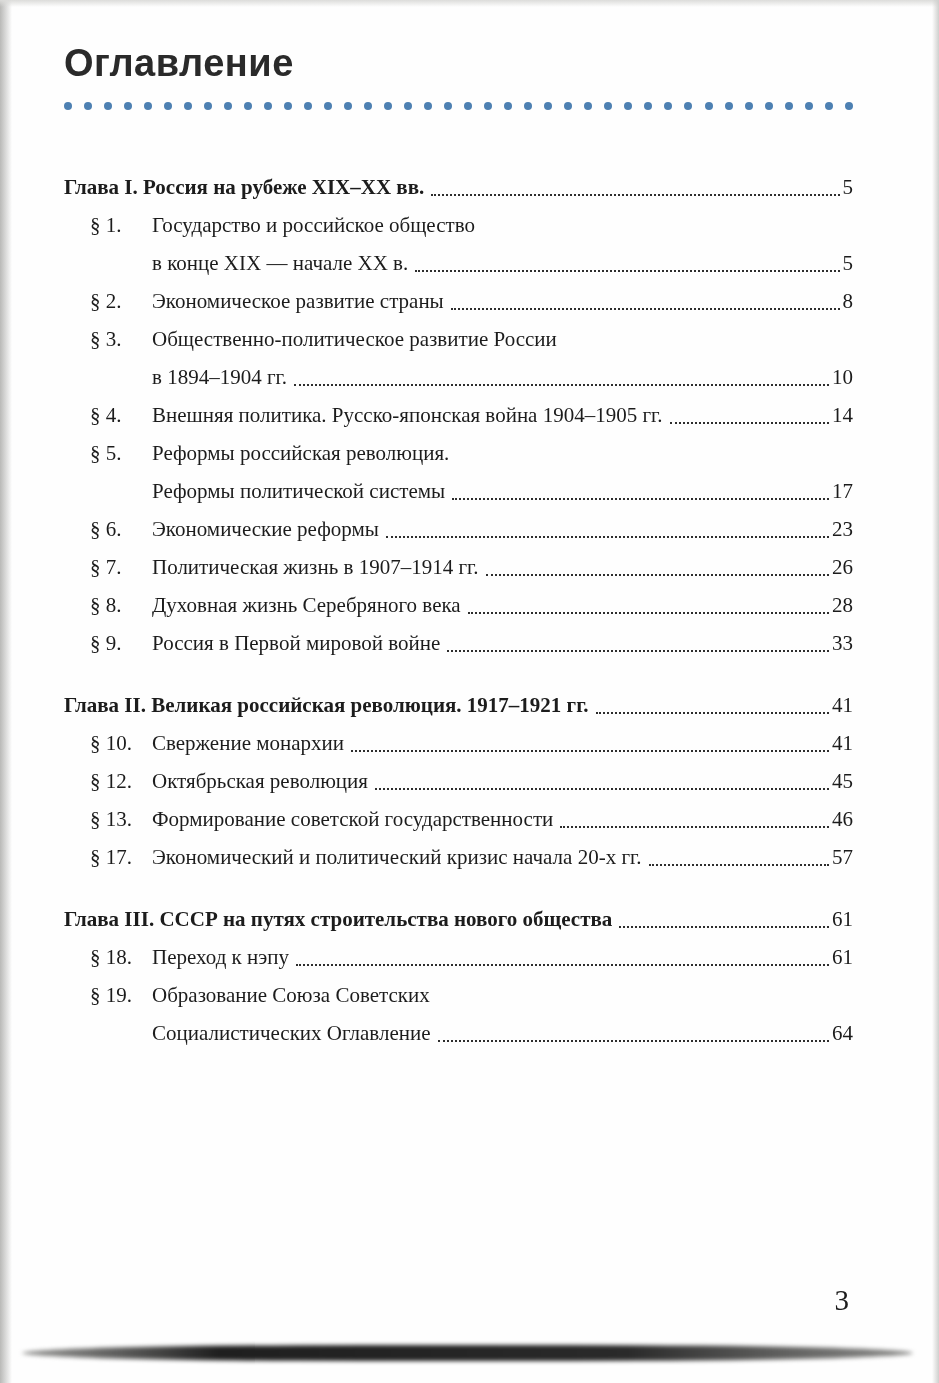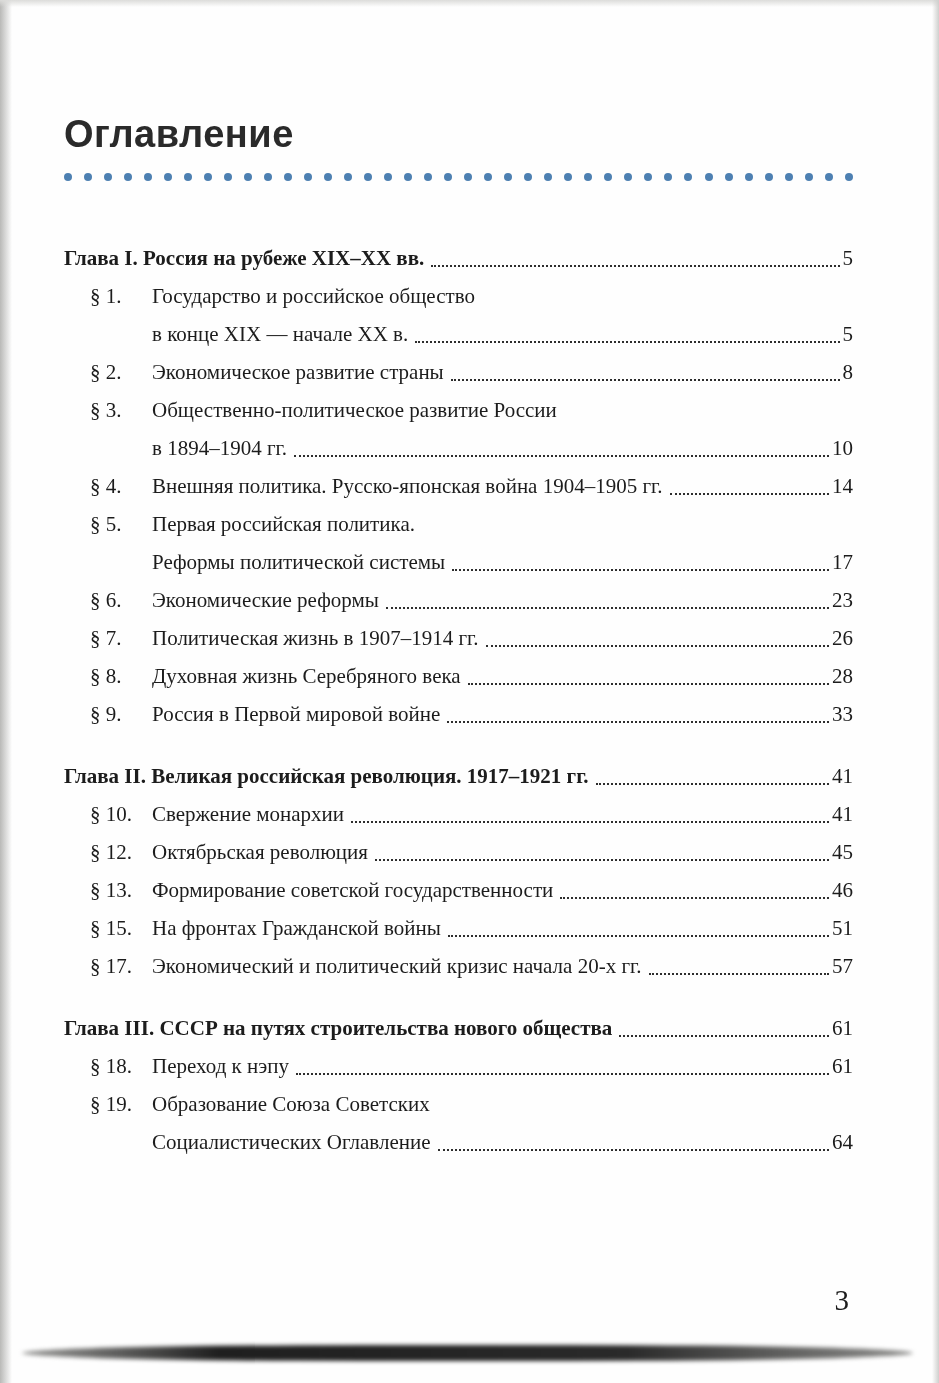--- a/index.html
+++ b/index.html
@@ -7,21 +7,21 @@
   body {
     background: #f6f6f4;
     font-family: "Liberation Serif", serif;
     color: #1c1c1c;
     position: relative;
     overflow: hidden;
   }
   .page {
     position: absolute; inset: 0;
     background: #fefefe;
-    padding: 113px 86px 0 64px;
+    padding: 42px 86px 0 64px;
   }
   
   .edge-left  { position:absolute; left:0; top:0; bottom:0; width:12px;
     background: linear-gradient(to right, #b9b9b7, rgba(255,255,255,0)); }
   .edge-top   { position:absolute; top:0; left:0; right:0; height:7px;
     background: linear-gradient(to bottom, #dcdcda, rgba(255,255,255,0)); }
   .edge-right { position:absolute; right:0; top:0; bottom:0; width:7px;
     background: linear-gradient(to left, #cfcfcd, rgba(255,255,255,0)); }
   .shadow-bottom {
     position:absolute; left: 22px; right: 26px; bottom: 22px; height: 16px;
@@ -171,21 +171,21 @@
               <span class="text">Внешняя политика. Русско-японская война 1904–1905 гг.</span>
               <span class="leader"></span>
               <span class="pagenum">14</span>
             </div>
           </div>
         </div>
         <div class="item">
           <span class="num">§ 5.</span>
           <div class="body">
             <div class="line">
-              <span class="text">Первая российская политика.</span>
+              <span class="text">Реформы российская революция.</span>
             </div>
             <div class="line">
               <span class="text">Реформы политической системы</span>
               <span class="leader"></span>
               <span class="pagenum">17</span>
             </div>
           </div>
         </div>
         <div class="item">
           <span class="num">§ 6.</span>
@@ -254,30 +254,20 @@
             </div>
           </div>
         </div>
         <div class="item">
           <span class="num">§ 13.</span>
           <div class="body">
             <div class="line">
               <span class="text">Формирование советской государственности</span>
               <span class="leader"></span>
               <span class="pagenum">46</span>
-            </div>
-          </div>
-        </div>
-        <div class="item">
-          <span class="num">§ 15.</span>
-          <div class="body">
-            <div class="line">
-              <span class="text">На фронтах Гражданской войны</span>
-              <span class="leader"></span>
-              <span class="pagenum">51</span>
             </div>
           </div>
         </div>
         <div class="item">
           <span class="num">§ 17.</span>
           <div class="body">
             <div class="line">
               <span class="text">Экономический и политический кризис начала 20-х гг.</span>
               <span class="leader"></span>
               <span class="pagenum">57</span>

